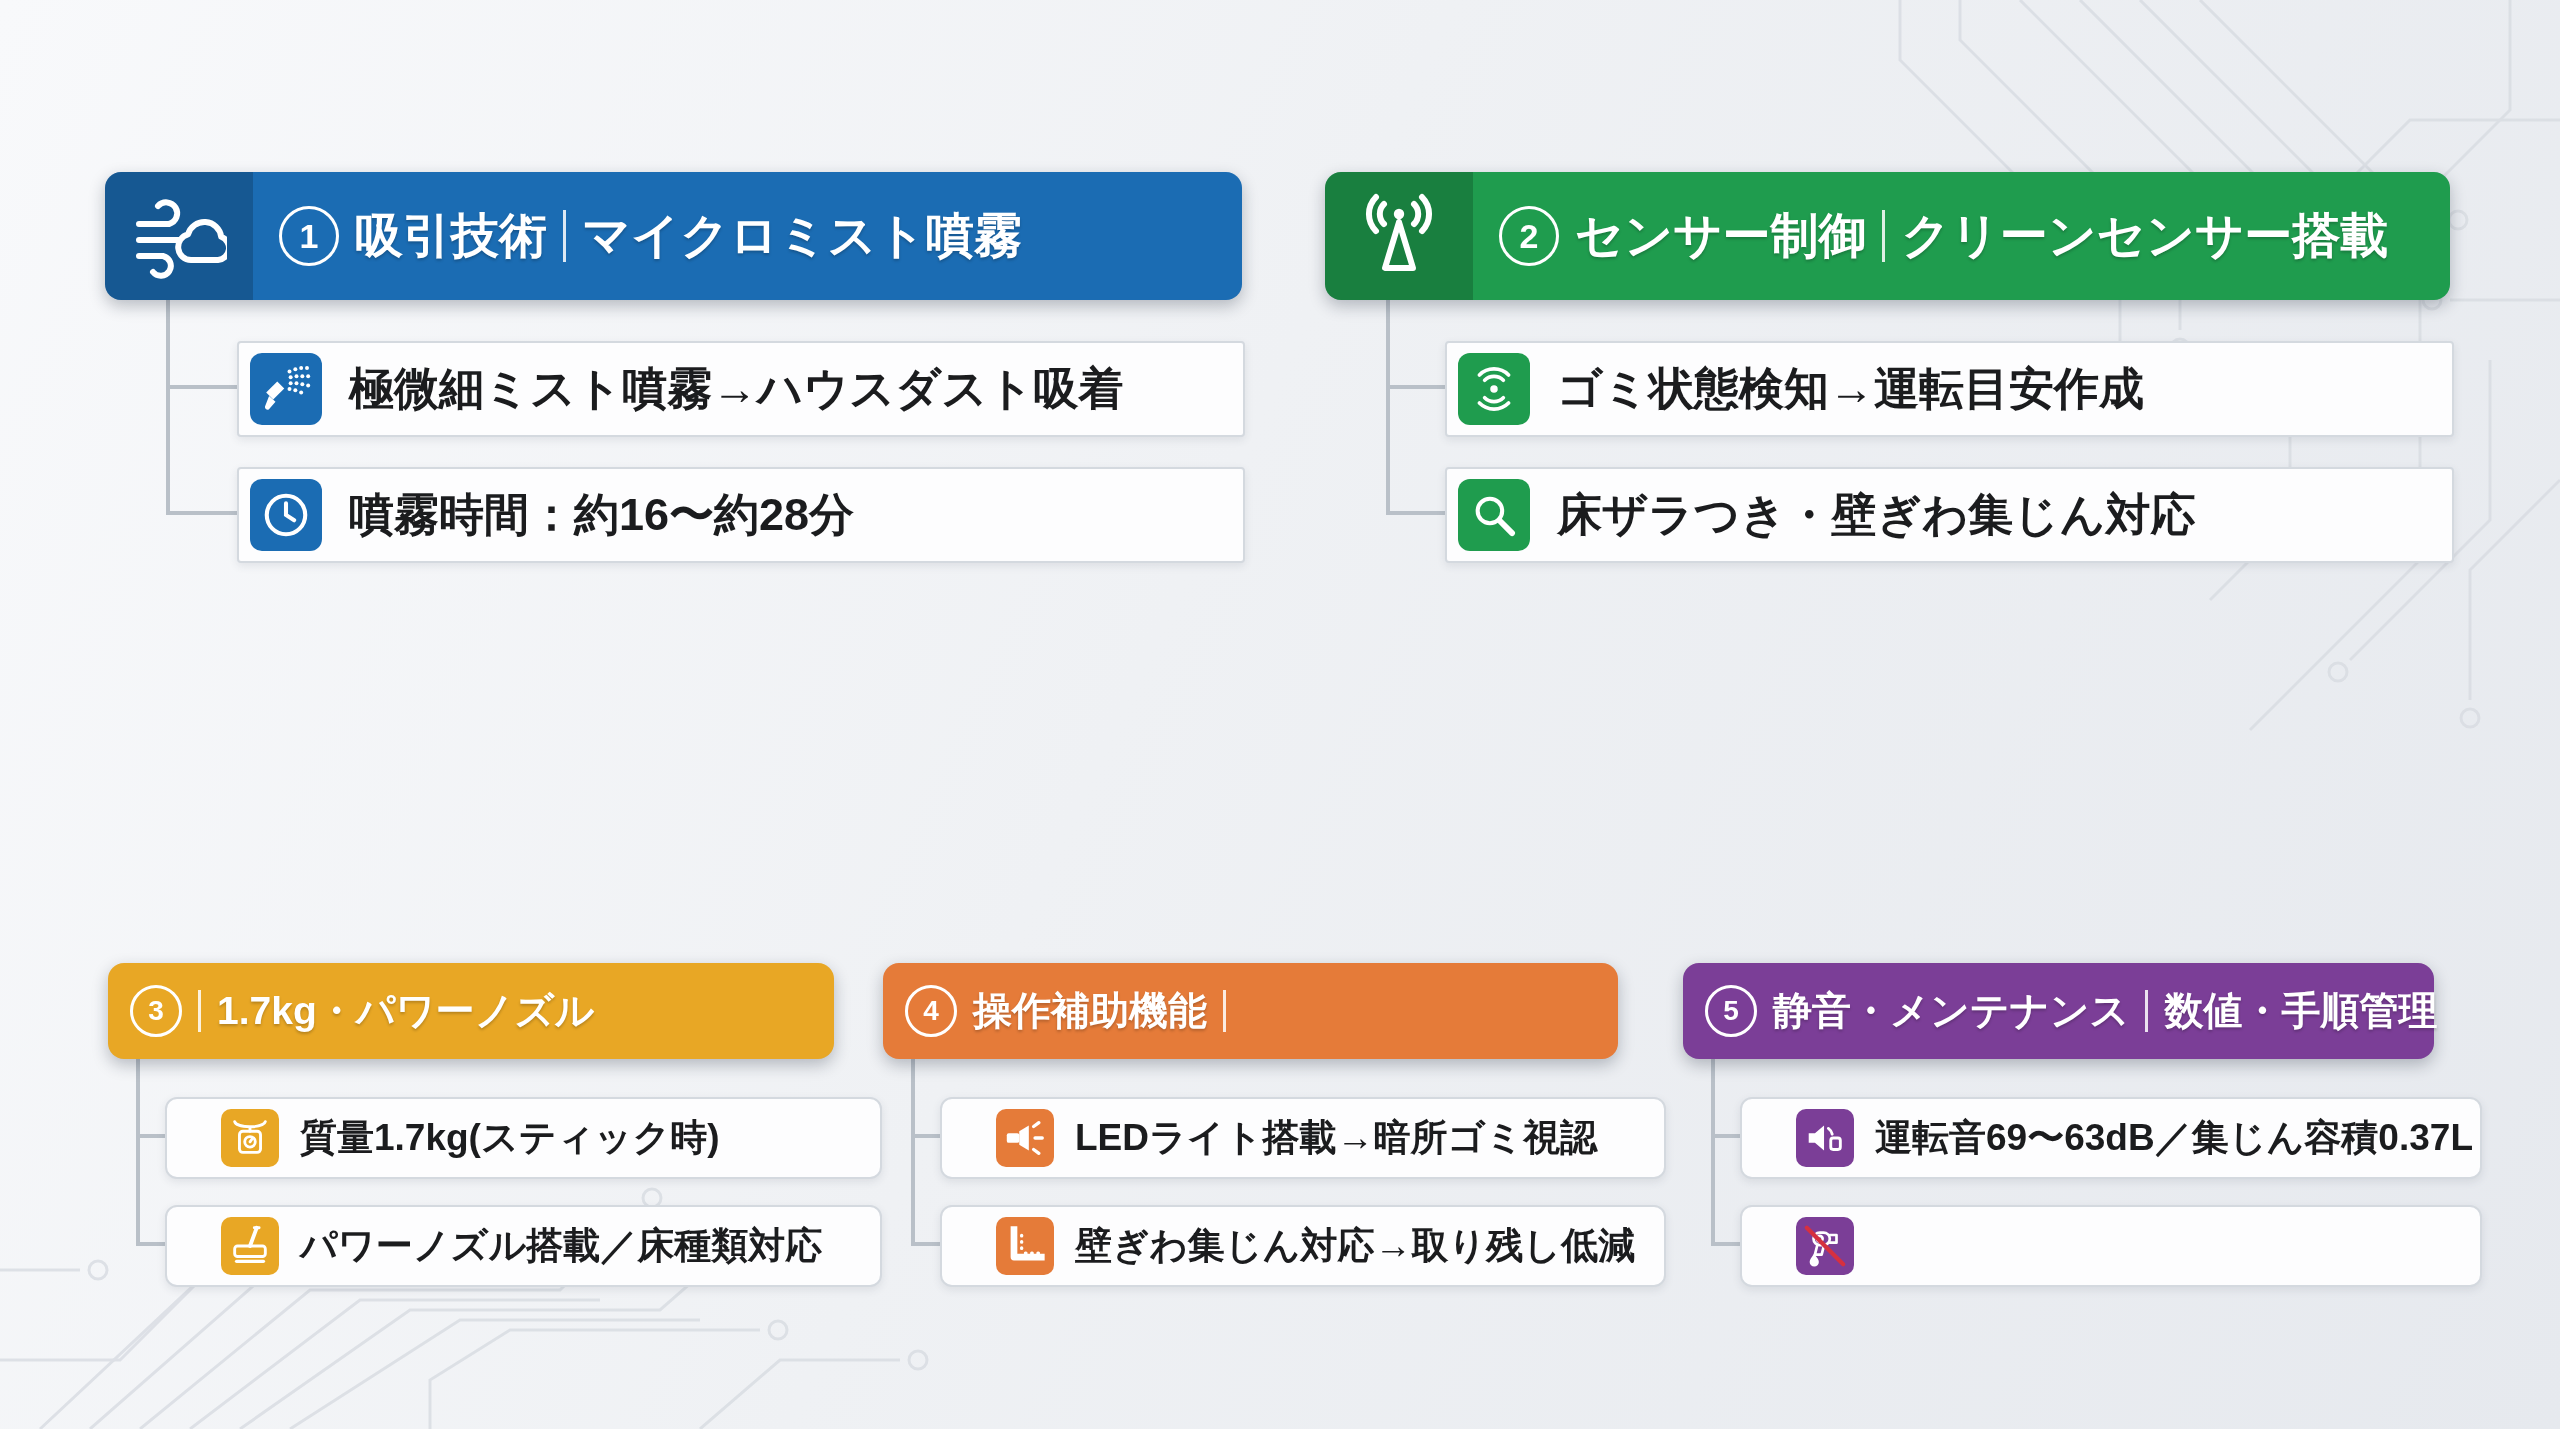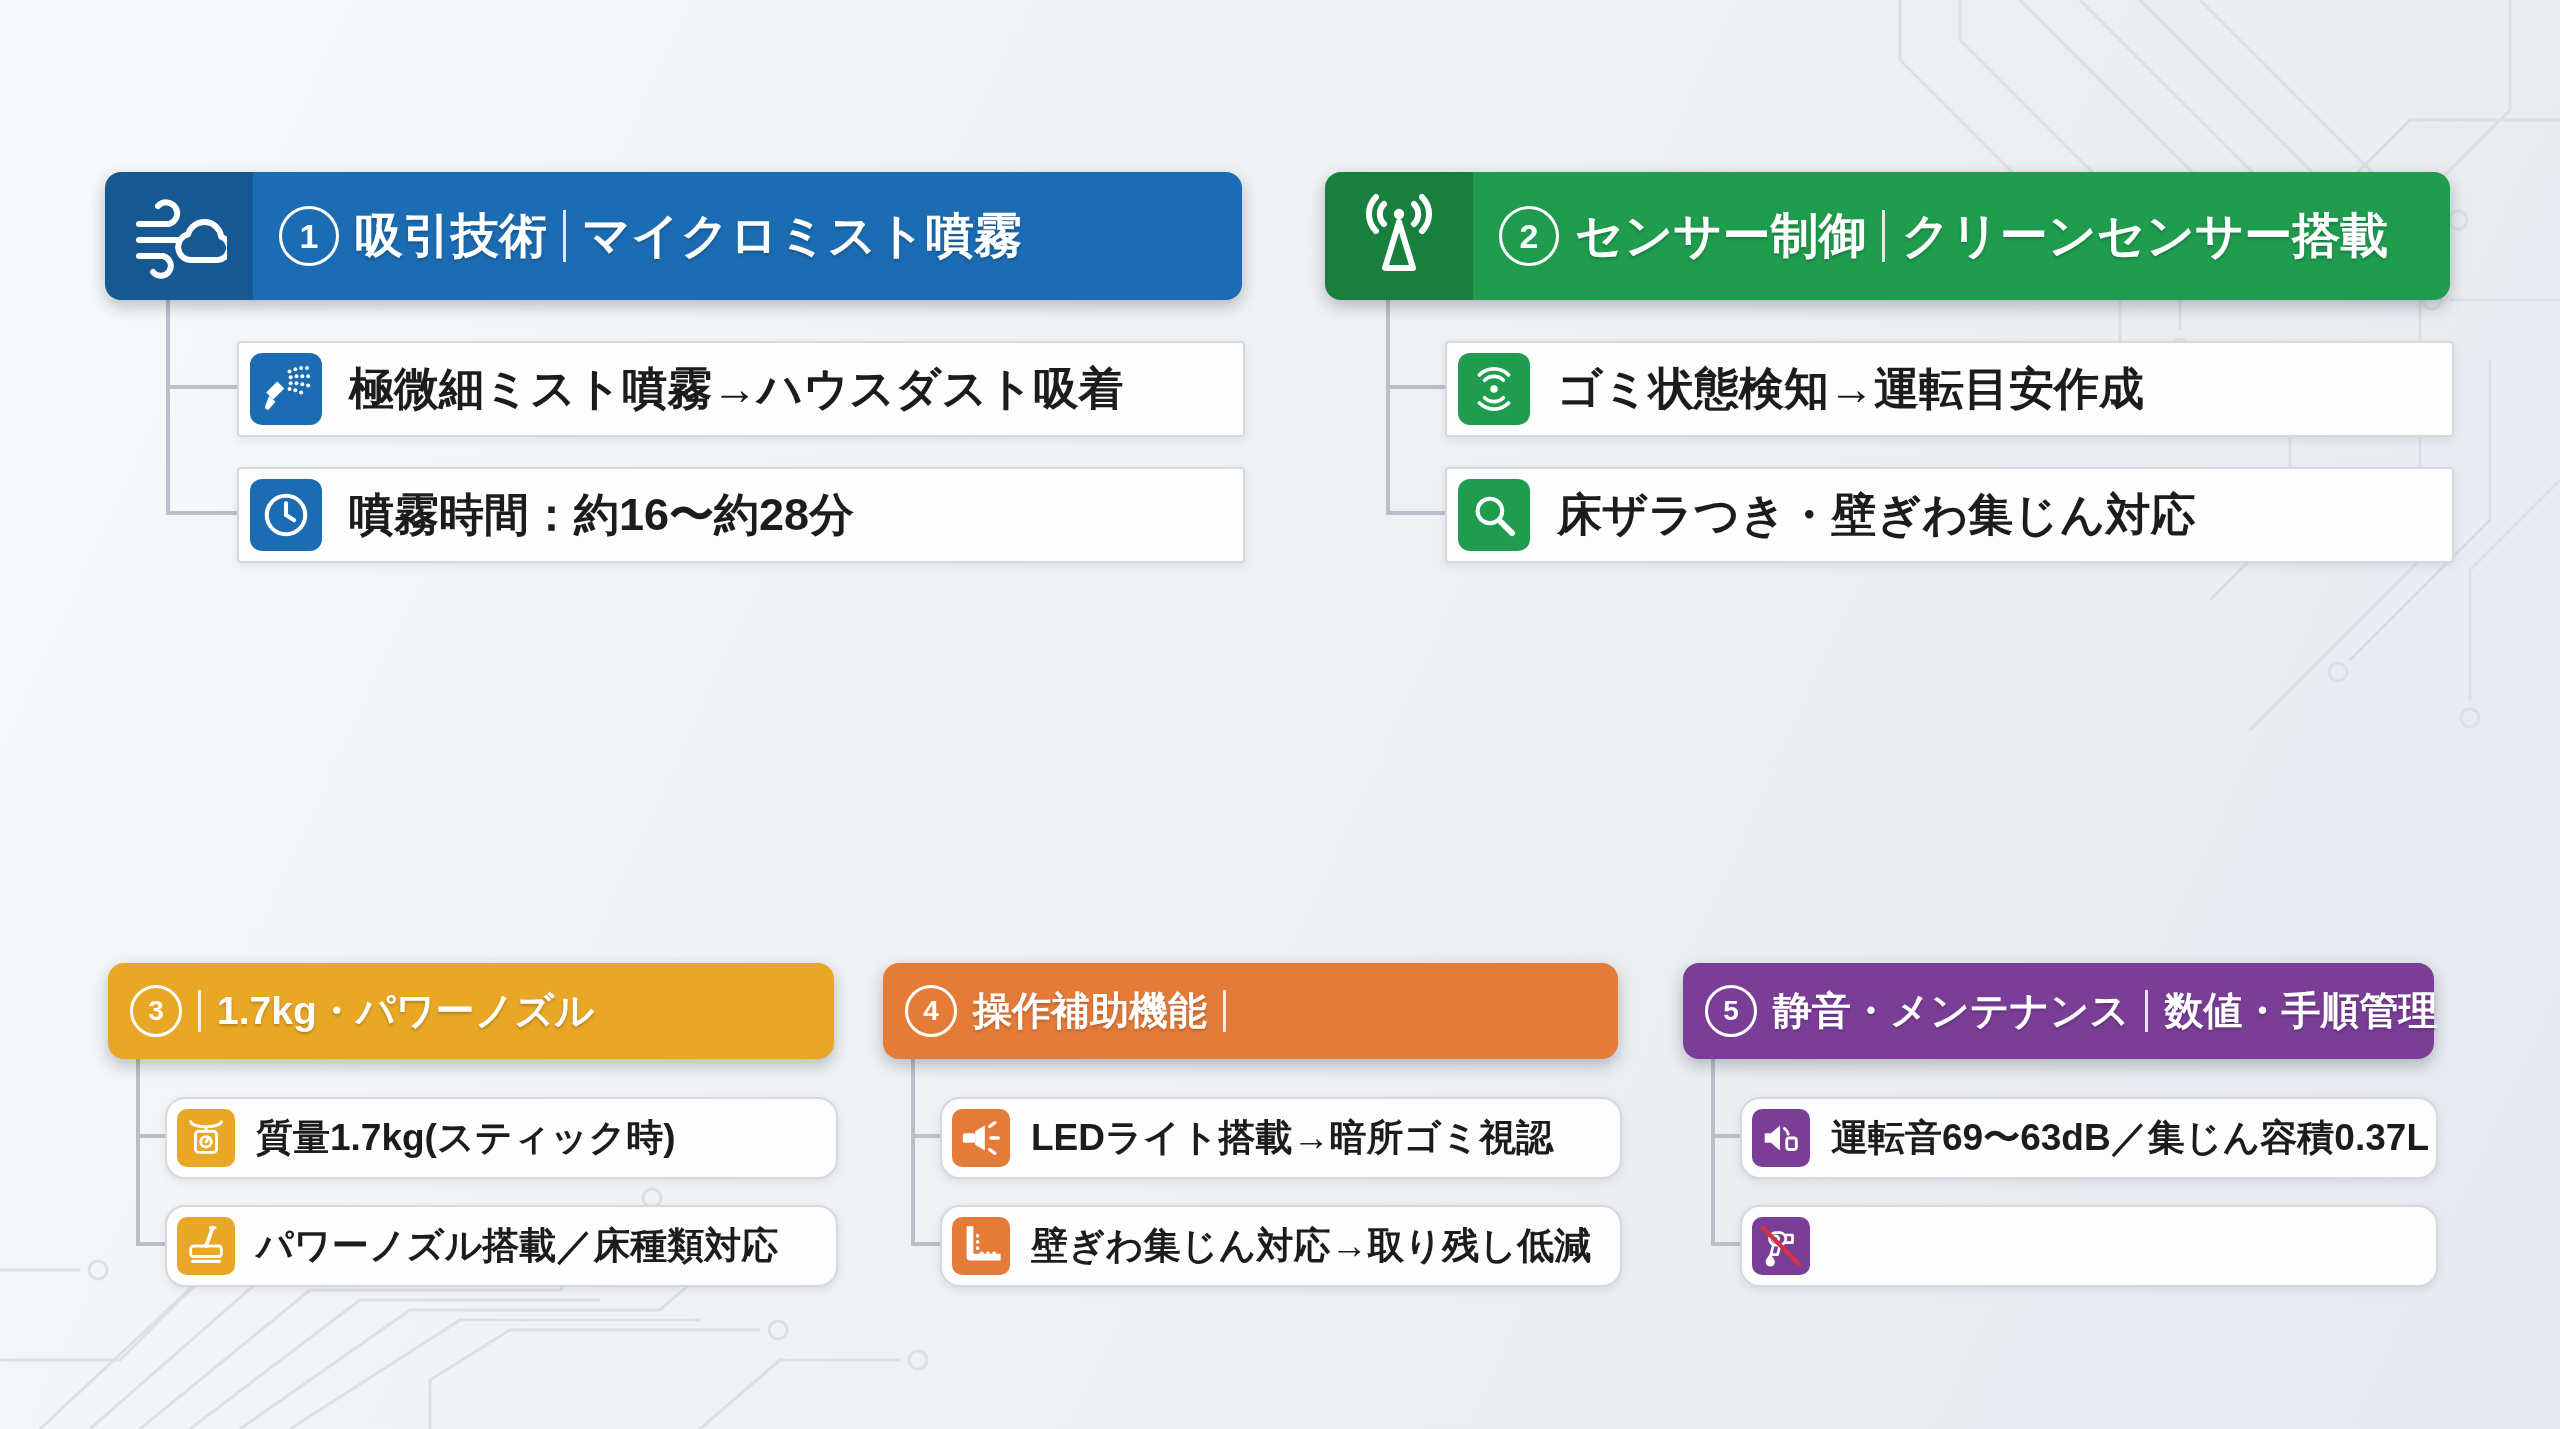--- a/index.html
+++ b/index.html
@@ -38,21 +38,21 @@
   
   .item{
     position:absolute;display:flex;align-items:center;background:#fdfdfe;
     border:2px solid #d4d9df;box-shadow:0 3px 9px rgba(45,55,75,.10);z-index:2;
   }
   .top .item,.item.top{border-radius:4px;}
   .tile{flex:0 0 auto;display:flex;align-items:center;justify-content:center;background:var(--sec);}
   .titem{height:92px;border-radius:14px;}
   .titem .tile{width:72px;height:72px;border-radius:12px;margin-left:11px;}
   .titem .txt{font-size:45px;margin-left:27px;}
-  .bitem{height:78px;border-radius:20px;}
+  .bitem{height:78px;border-radius:12px;padding-left:44px;}
   .bitem .tile{width:58px;height:58px;border-radius:10px;margin-left:10px;}
   .bitem .txt{font-size:37px;margin-left:21px;}
   .txt{font-weight:bold;color:#1b1c1e;white-space:nowrap;}
   .tile svg{display:block;}
 
   
   #s1-hdr{left:105px;top:172px;width:1137px;height:128px;}
   #s1-v{left:166px;top:300px;width:4px;height:215px;}
   #s1-h1{left:166px;top:385px;width:71px;height:4px;}
   #s1-h2{left:166px;top:511px;width:71px;height:4px;}

